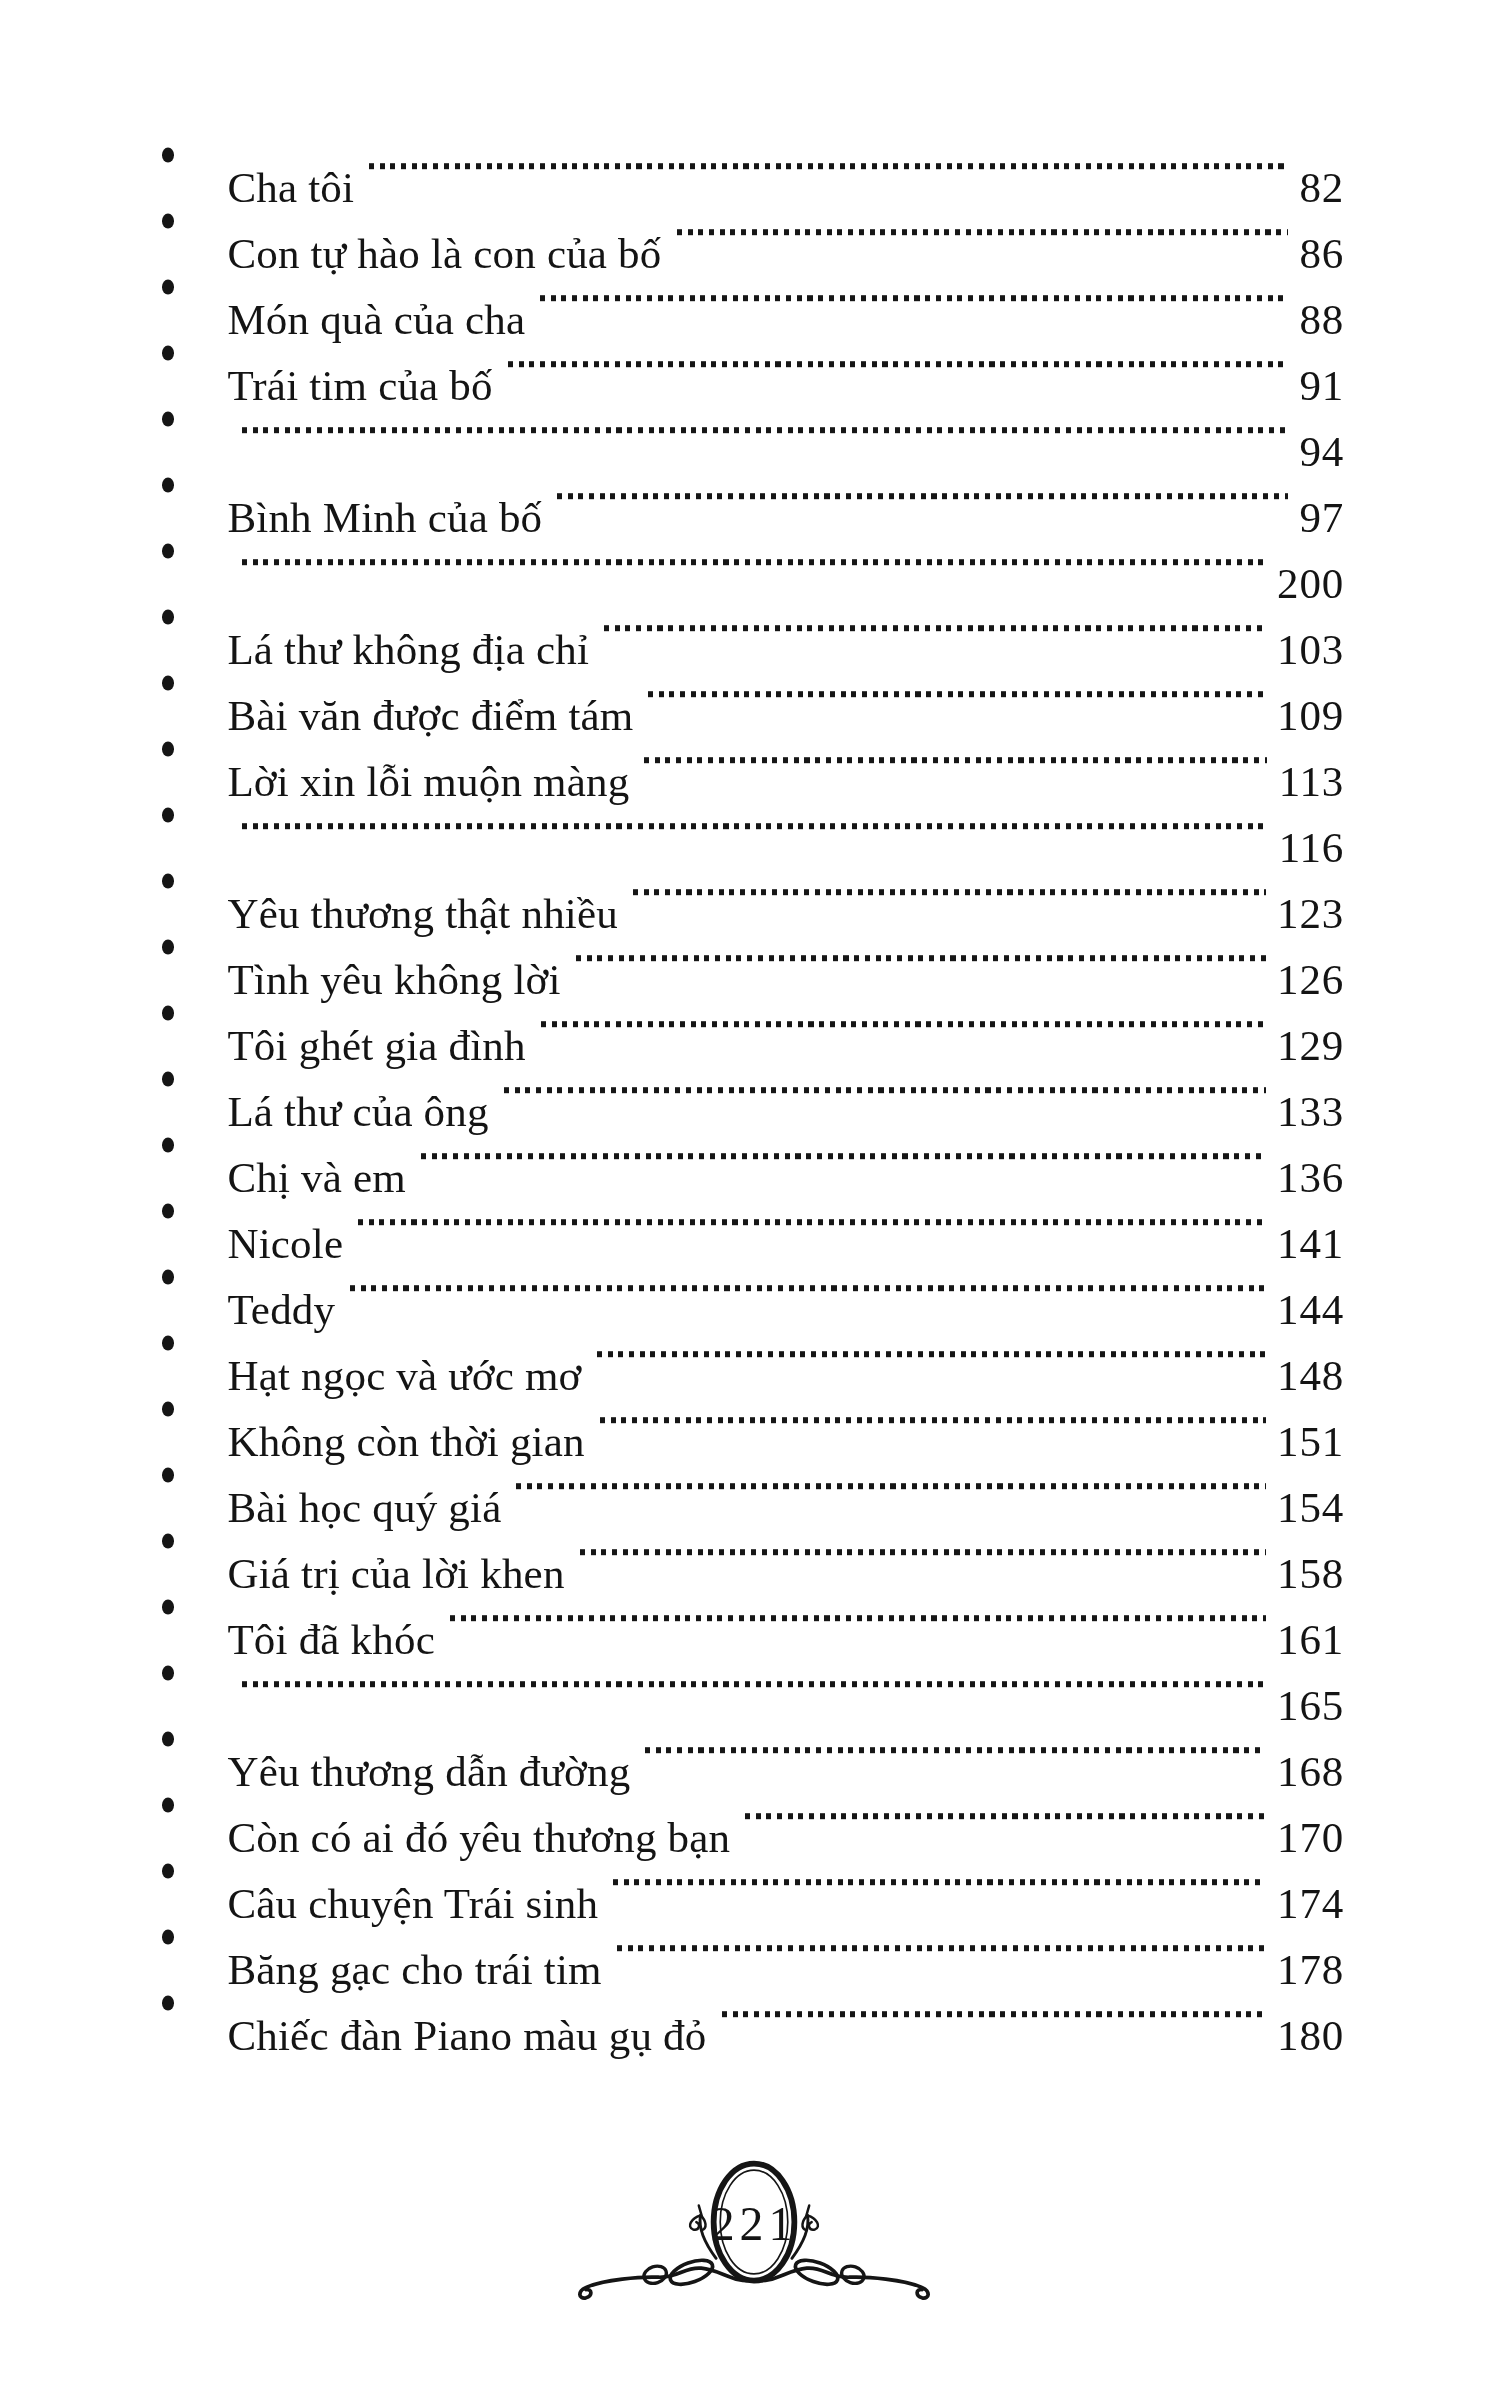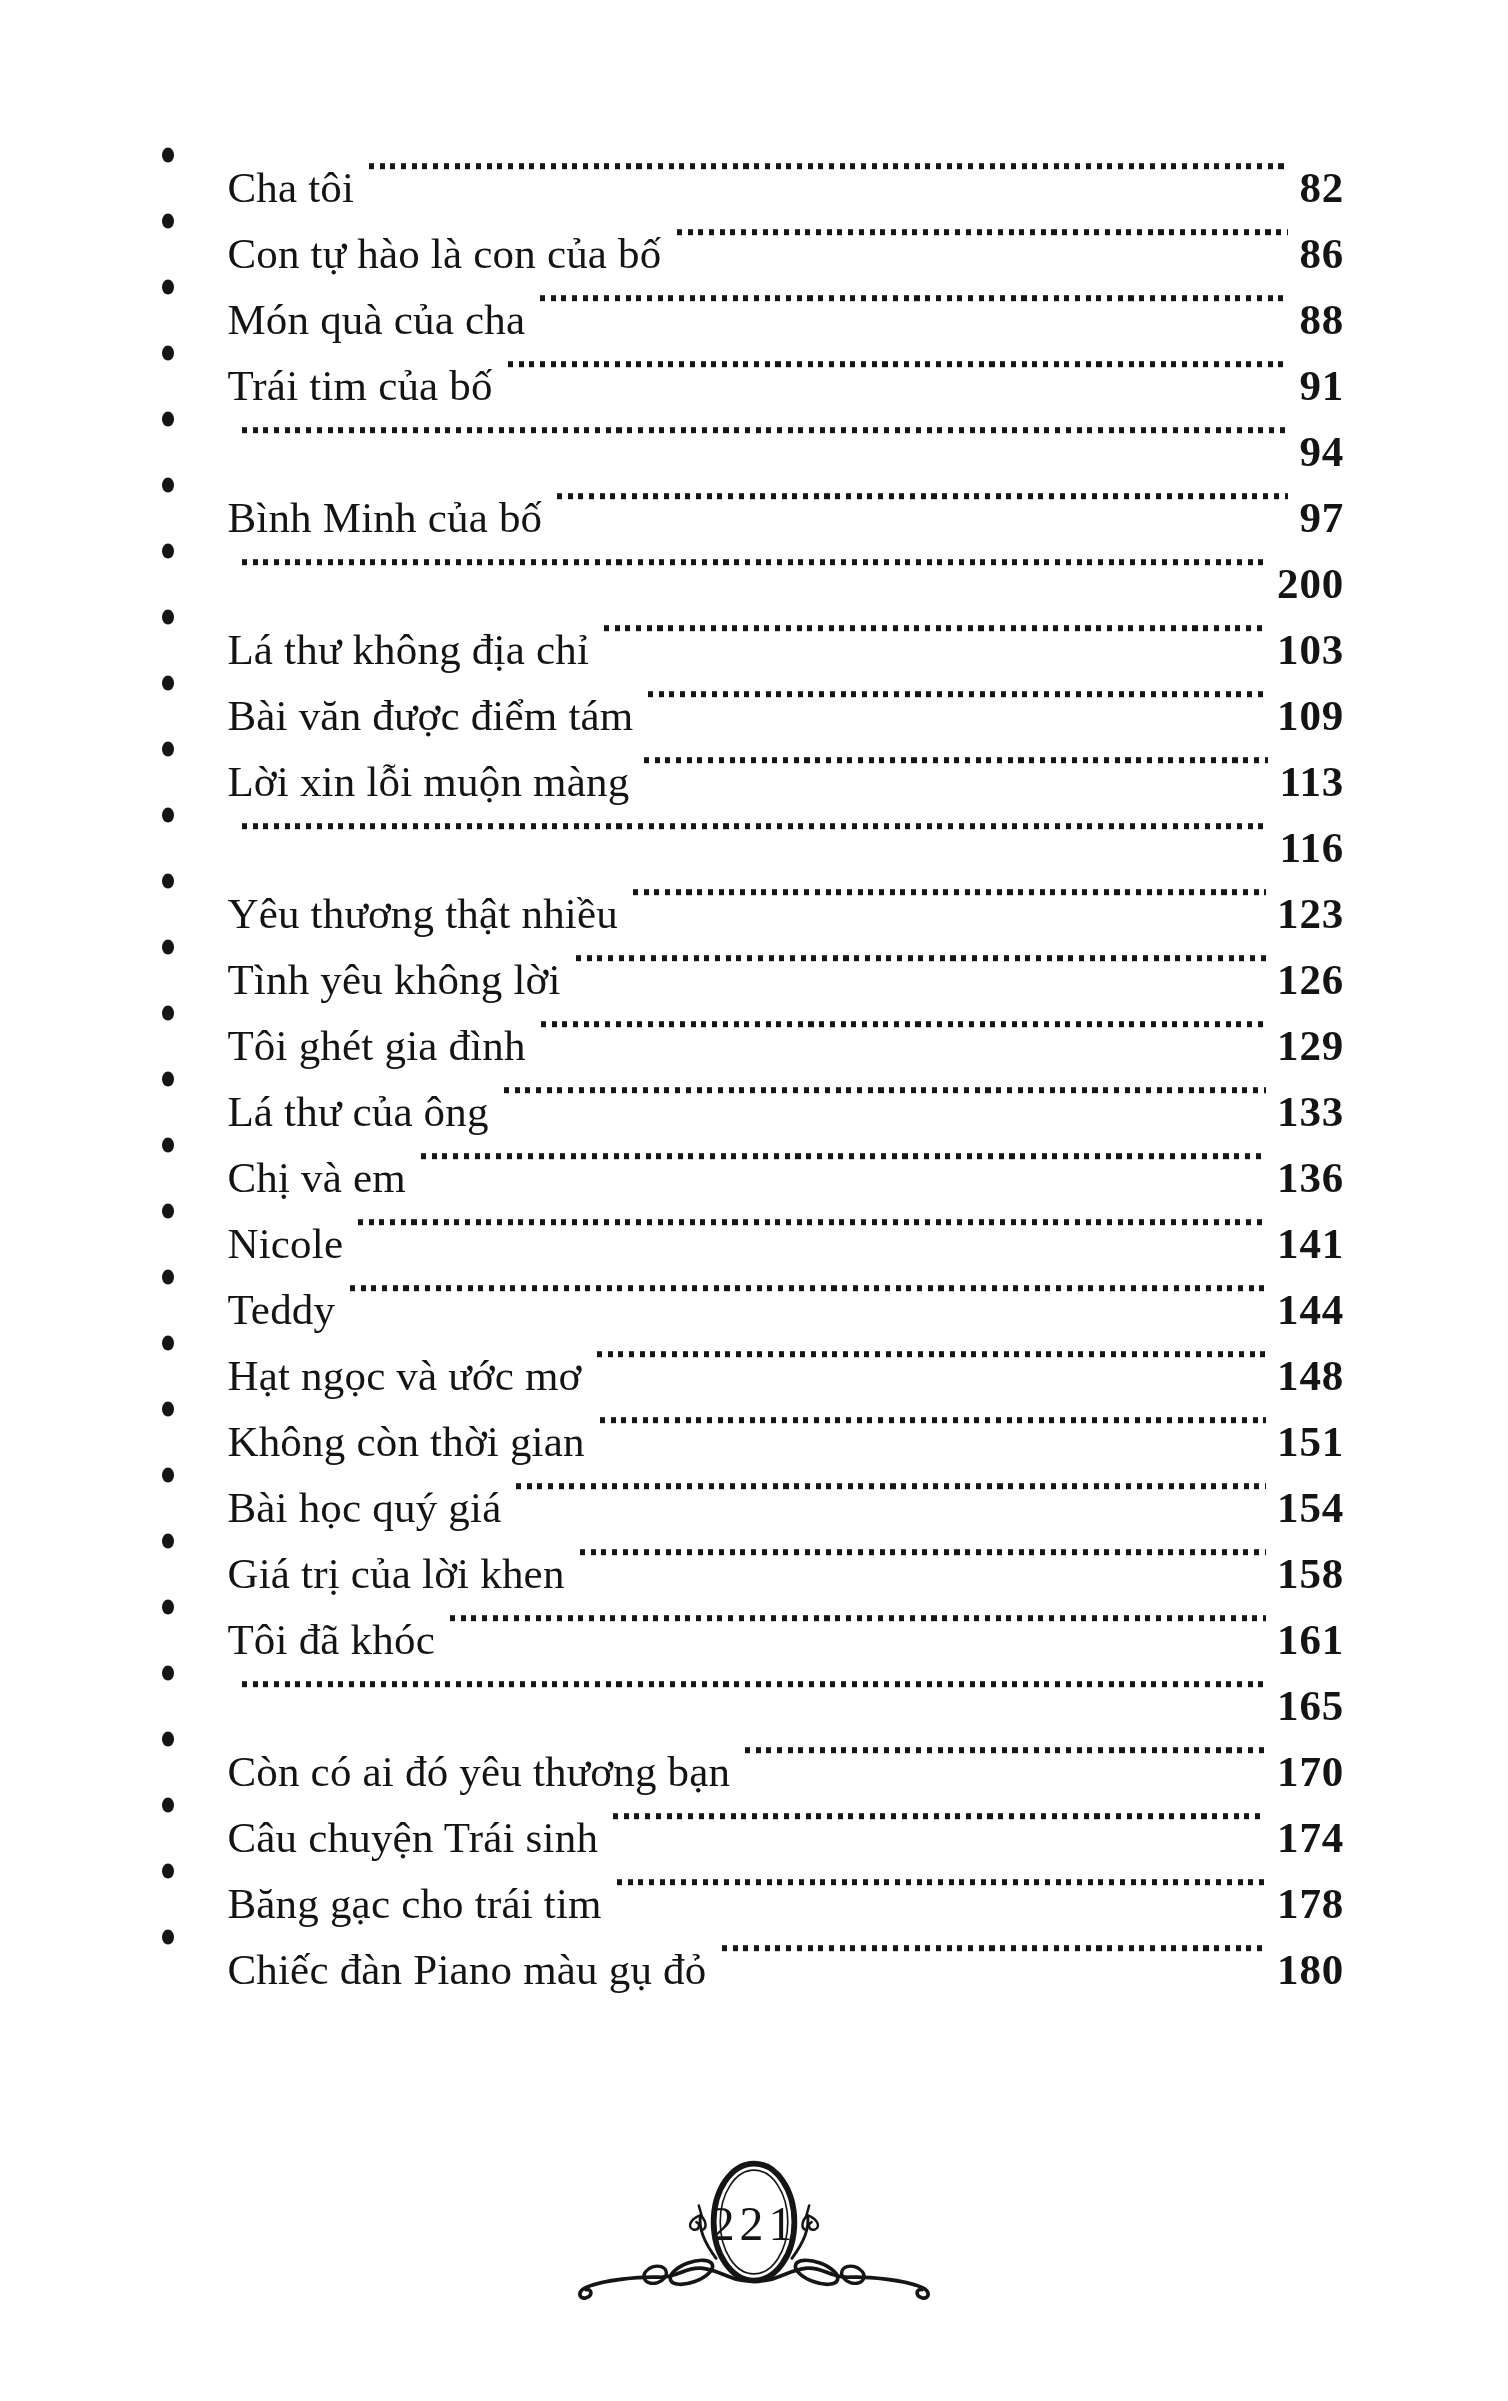--- a/index.html
+++ b/index.html
@@ -48,21 +48,20 @@
     height: 5.8px;
     align-self: baseline;
     transform: translateY(-0.8px);
     margin: 0 11.6px 0 15px;
     background: repeating-linear-gradient(90deg, #161616 0 5px, transparent 5px 10.7px);
     min-width: 16.5px;
   }
   .pagenum {
     flex: 0 0 auto;
     letter-spacing: 0.8px;
-    font-weight: bold;
   }
   .footer-ornament {
     position: absolute;
     left: 564px;
     top: 2138px;
     width: 380px;
     height: 173px;
   }
   .folio-text {
     font-family: "Liberation Serif", "DejaVu Serif", serif;
@@ -204,20 +203,26 @@
     <div class="toc-row">
     <span class="bullet"></span>
     <span class="title">Tôi đã khóc</span>
     <span class="leader"></span>
     <span class="pagenum">161</span>
   </div>
     <div class="toc-row">
     <span class="bullet"></span>
     <span class="leader"></span>
     <span class="pagenum">165</span>
+  </div>
+    <div class="toc-row">
+    <span class="bullet"></span>
+    <span class="title">Yêu thương dẫn đường</span>
+    <span class="leader"></span>
+    <span class="pagenum">168</span>
   </div>
     <div class="toc-row">
     <span class="bullet"></span>
     <span class="title">Còn có ai đó yêu thương bạn</span>
     <span class="leader"></span>
     <span class="pagenum">170</span>
   </div>
     <div class="toc-row">
     <span class="bullet"></span>
     <span class="title">Câu chuyện Trái sinh</span>

